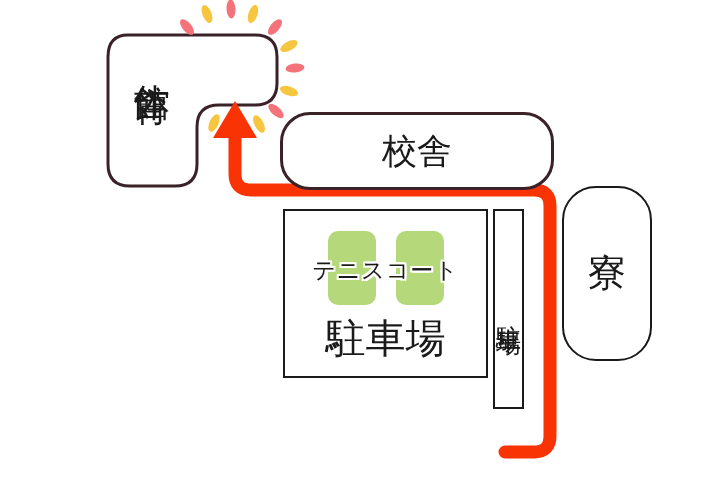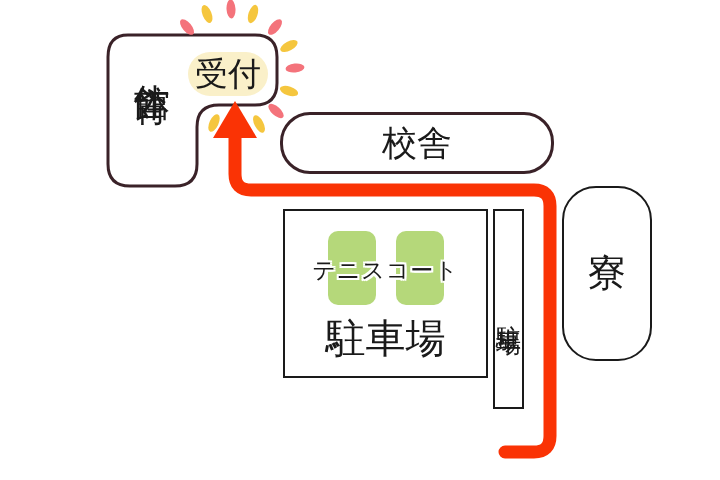--- a/index.html
+++ b/index.html
@@ -14,21 +14,21 @@
     background:repeating-linear-gradient(90deg,#fff 0 12px,transparent 12px 19px);}
   .road-label{position:absolute;left:246px;top:16px;font-size:35px;line-height:1.2;
     color:#111;white-space:nowrap;}
 
   
   svg.shapes{position:absolute;left:0;top:0;width:720px;height:480px;}
 
   
   .bld{position:absolute;background:#fff;box-sizing:border-box;
     display:flex;align-items:center;justify-content:center;}
-  .school{left:280px;top:112px;width:274px;height:62px;border:3px solid var(--outline);
+  .school{left:280px;top:112px;width:274px;height:78px;border:3px solid var(--outline);
     border-radius:30px;font-size:35px;}
   .dorm{left:562px;top:186px;width:90px;height:175px;border:2.5px solid #1a1a1a;
     border-radius:34px;font-size:38px;}
   .tennis-lot{left:283px;top:209px;width:205px;height:169px;border:2.5px solid #1a1a1a;}
   .side-lot{left:493px;top:209px;width:31px;height:200px;border:2.5px solid #1a1a1a;}
   .side-lot .vtext{writing-mode:vertical-rl;font-size:25px;letter-spacing:3px;line-height:1;}
 
   .court{position:absolute;top:20px;width:48px;height:74px;border-radius:10px;background:var(--court);}
   .court.c1{left:43px;} .court.c2{left:111px;}
   .tennis-label{position:absolute;left:0;top:44px;width:100%;text-align:center;
@@ -68,23 +68,20 @@
       <ellipse cx="259" cy="124" rx="4.5" ry="9.5" fill="var(--rayYellow)" transform="rotate(152 259 124)"></ellipse>
       <ellipse cx="214" cy="123" rx="4.5" ry="9.5" fill="var(--rayYellow)" transform="rotate(-155 214 123)"></ellipse>
     </g>
 
     <path d="M 505 452 H 534 Q 550 452 550 436 V 206 Q 550 190 534 190 H 251 Q 235 190 235 174 V 130" fill="none" stroke="var(--route)" stroke-width="13" stroke-linecap="round"></path>
     <polygon points="235,101 213,138 257,138" fill="var(--route)"></polygon>
   </svg>
 
   <div class="gym-label">体育館</div>
 
-  <div class="badge">
-    <span>受付</span>
-  </div>
 
   <div class="bld school">
     <span>校舎</span>
   </div>
 
   <div class="bld tennis-lot">
     <div class="court c1"></div>
     <div class="court c2"></div>
     <div class="tennis-label">テニスコート</div>
     <div class="parking-label">駐車場</div>

